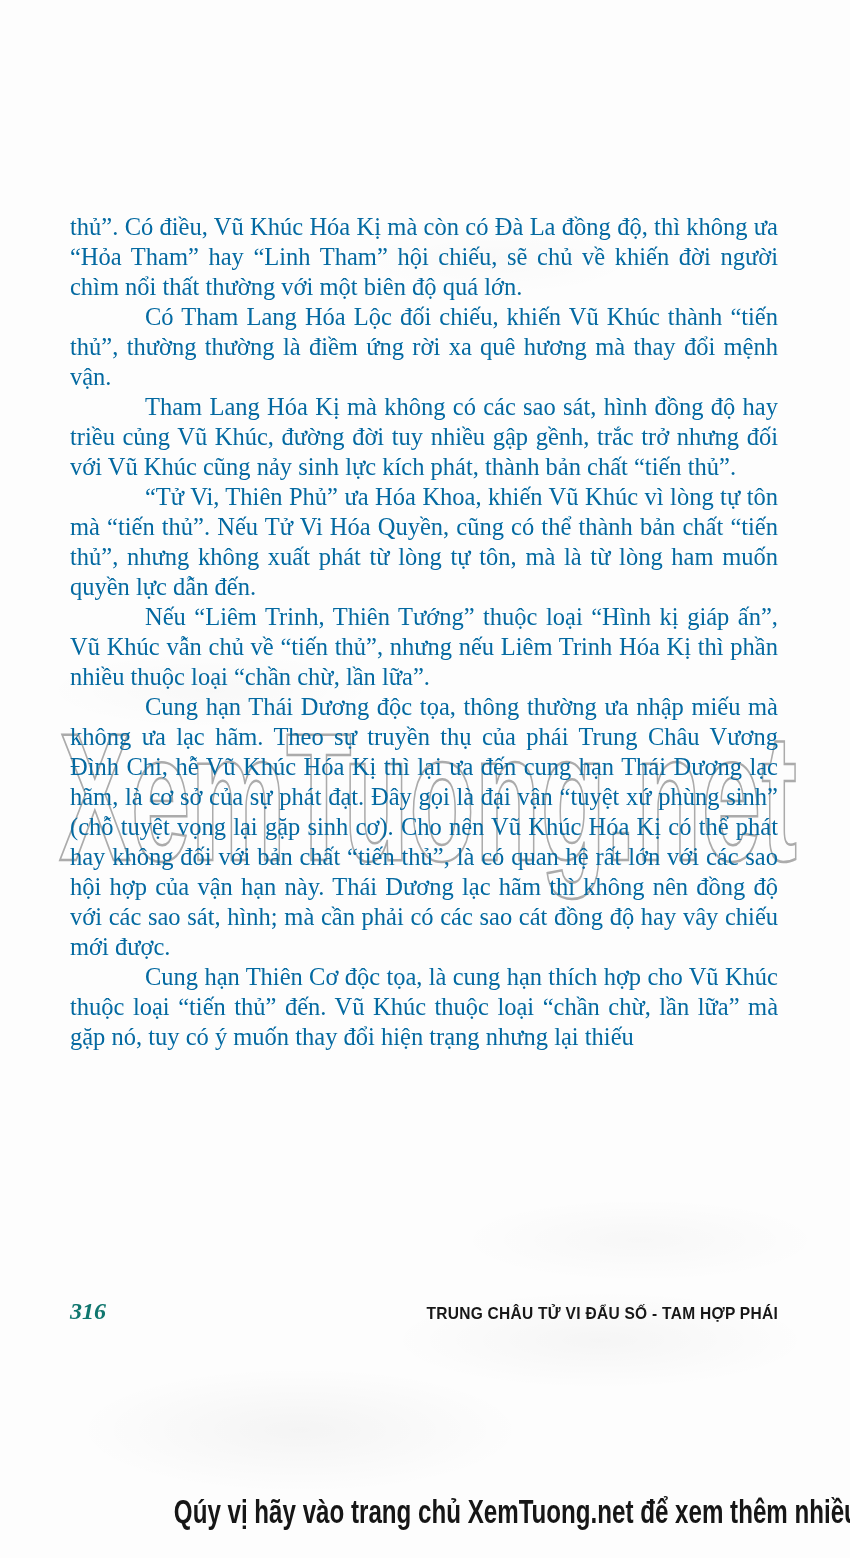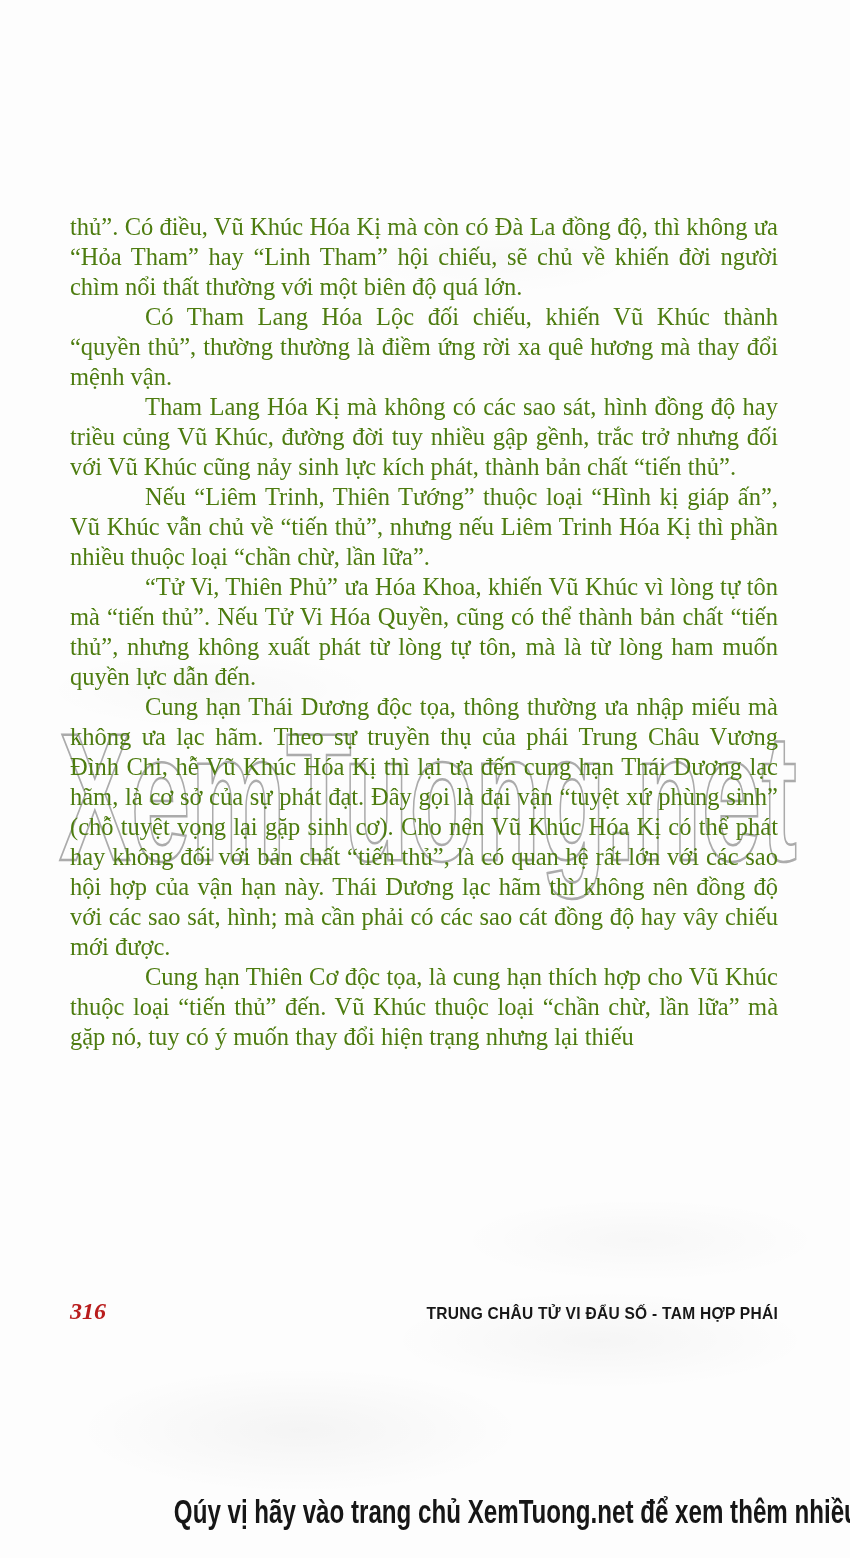--- a/index.html
+++ b/index.html
@@ -35,42 +35,42 @@
   }
 
   .body-text {
     position: absolute;
     left: 70px;
     top: 212px;
     width: 708px;
     z-index: 2;
     font-size: 24.5px;
     line-height: 30px;
-    color: #4d7c0f;
+    color: #0369a1;
     text-align: justify;
   }
   .body-text p { margin: 0; text-indent: 75px; }
   .body-text p.noindent { text-indent: 0; }
 
   .footer-row {
     position: absolute;
     left: 70px;
     top: 1298px;
     width: 708px;
     z-index: 2;
     display: flex;
     justify-content: space-between;
     align-items: baseline;
   }
   .page-number {
     font-family: "Liberation Serif", serif;
     font-style: italic;
     font-weight: bold;
     font-size: 24px;
-    color: #b91c1c;
+    color: #0f766e;
   }
   .book-title {
     font-family: "Liberation Sans", sans-serif;
     font-weight: bold;
     font-size: 16.5px;
     letter-spacing: 0.3px;
     color: #171717;
     transform: scaleX(0.94);
     transform-origin: right center;
   }
@@ -98,24 +98,24 @@
 <body>
 
 <div class="scan-page">
 
   <svg class="watermark" viewBox="0 0 752 200" preserveAspectRatio="none" aria-hidden="true">
     <text x="376" y="148" text-anchor="middle" font-size="182" textLength="738" lengthAdjust="spacingAndGlyphs" fill="none" stroke="#ababab" stroke-width="2.5">XemTuong.net</text>
   </svg>
 
   <div class="body-text">
     <p class="noindent">thủ”. Có điều, Vũ Khúc Hóa Kị mà còn có Đà La đồng độ, thì không ưa “Hỏa Tham” hay “Linh Tham” hội chiếu, sẽ chủ về khiến đời người chìm nổi thất thường với một biên độ quá lớn.</p>
-    <p>Có Tham Lang Hóa Lộc đối chiếu, khiến Vũ Khúc thành “quyền thủ”, thường thường là điềm ứng rời xa quê hương mà thay đổi mệnh vận.</p>
+    <p>Có Tham Lang Hóa Lộc đối chiếu, khiến Vũ Khúc thành “tiến thủ”, thường thường là điềm ứng rời xa quê hương mà thay đổi mệnh vận.</p>
     <p>Tham Lang Hóa Kị mà không có các sao sát, hình đồng độ hay triều củng Vũ Khúc, đường đời tuy nhiều gập gềnh, trắc trở nhưng đối với Vũ Khúc cũng nảy sinh lực kích phát, thành bản chất “tiến thủ”.</p>
+    <p>“Tử Vi, Thiên Phủ” ưa Hóa Khoa, khiến Vũ Khúc vì lòng tự tôn mà “tiến thủ”. Nếu Tử Vi Hóa Quyền, cũng có thể thành bản chất “tiến thủ”, nhưng không xuất phát từ lòng tự tôn, mà là từ lòng ham muốn quyền lực dẫn đến.</p>
     <p>Nếu “Liêm Trinh, Thiên Tướng” thuộc loại “Hình kị giáp ấn”, Vũ Khúc vẫn chủ về “tiến thủ”, nhưng nếu Liêm Trinh Hóa Kị thì phần nhiều thuộc loại “chần chừ, lần lữa”.</p>
-    <p>“Tử Vi, Thiên Phủ” ưa Hóa Khoa, khiến Vũ Khúc vì lòng tự tôn mà “tiến thủ”. Nếu Tử Vi Hóa Quyền, cũng có thể thành bản chất “tiến thủ”, nhưng không xuất phát từ lòng tự tôn, mà là từ lòng ham muốn quyền lực dẫn đến.</p>
     <p>Cung hạn Thái Dương độc tọa, thông thường ưa nhập miếu mà không ưa lạc hãm. Theo sự truyền thụ của phái Trung Châu Vương Đình Chi, hễ Vũ Khúc Hóa Kị thì lại ưa đến cung hạn Thái Dương lạc hãm, là cơ sở của sự phát đạt. Đây gọi là đại vận “tuyệt xứ phùng sinh” (chỗ tuyệt vọng lại gặp sinh cơ). Cho nên Vũ Khúc Hóa Kị có thể phát hay không đối với bản chất “tiến thủ”, là có quan hệ rất lớn với các sao hội hợp của vận hạn này. Thái Dương lạc hãm thì không nên đồng độ với các sao sát, hình; mà cần phải có các sao cát đồng độ hay vây chiếu mới được.</p>
     <p>Cung hạn Thiên Cơ độc tọa, là cung hạn thích hợp cho Vũ Khúc thuộc loại “tiến thủ” đến. Vũ Khúc thuộc loại “chần chừ, lần lữa” mà gặp nó, tuy có ý muốn thay đổi hiện trạng nhưng lại thiếu</p>
   </div>
 
   <div class="footer-row">
     <span class="page-number">316</span>
     <span class="book-title">TRUNG CHÂU TỬ VI ĐẨU SỐ - TAM HỢP PHÁI</span>
   </div>
 
   <div class="banner">

